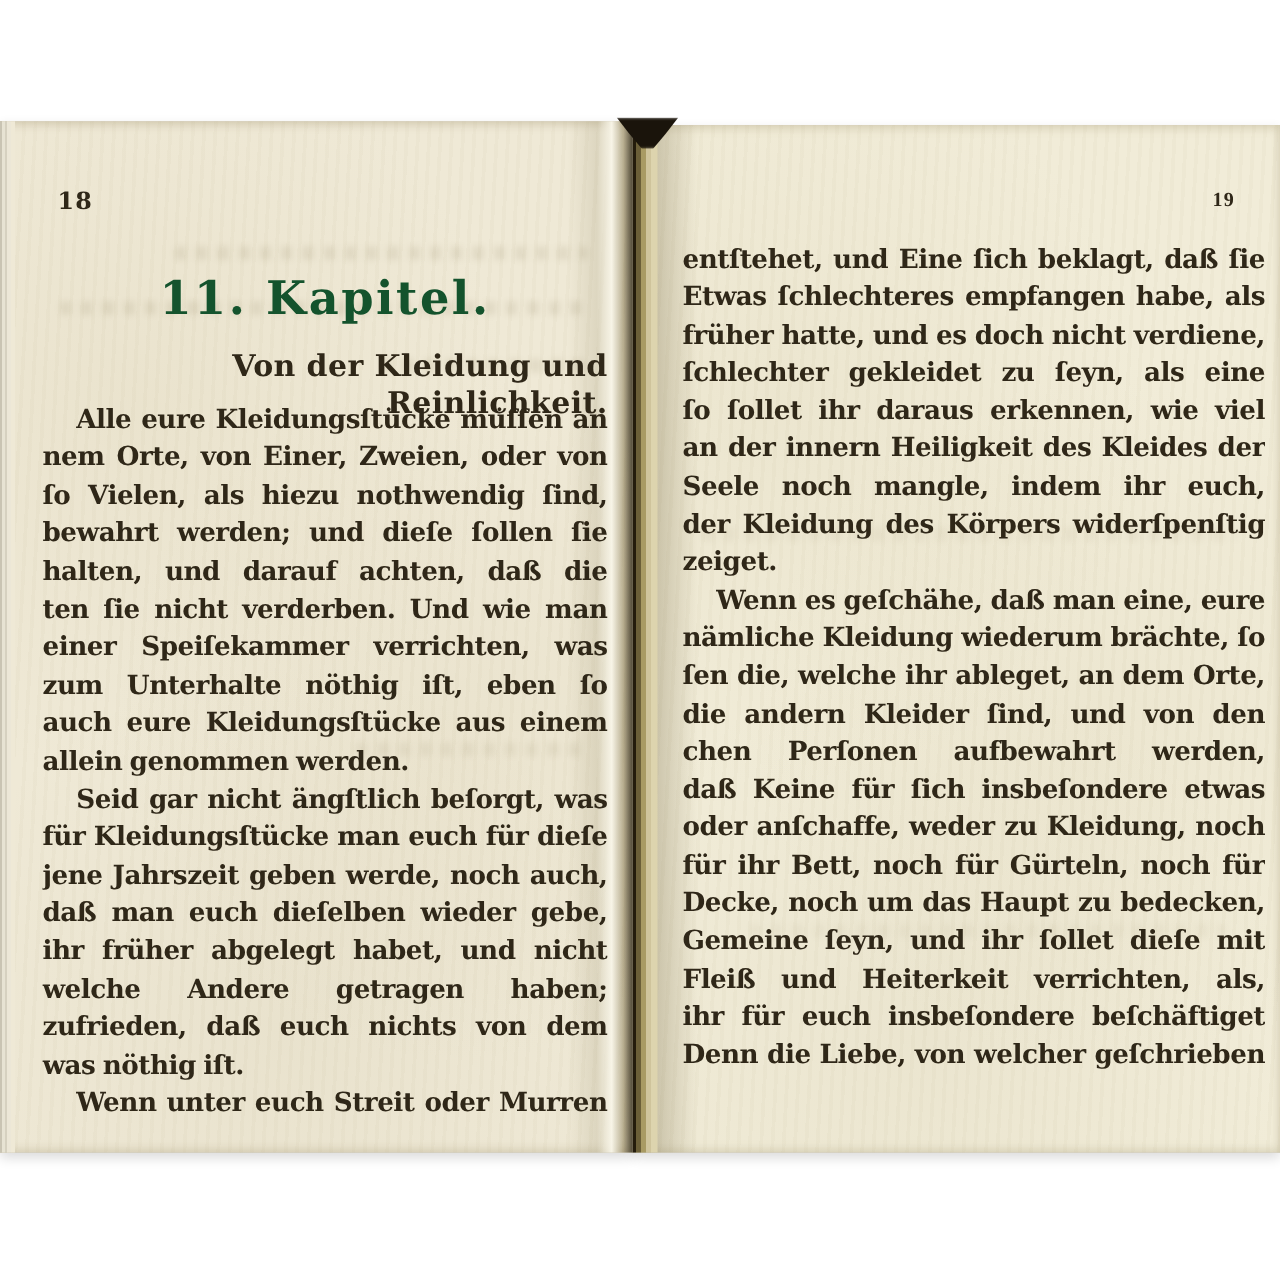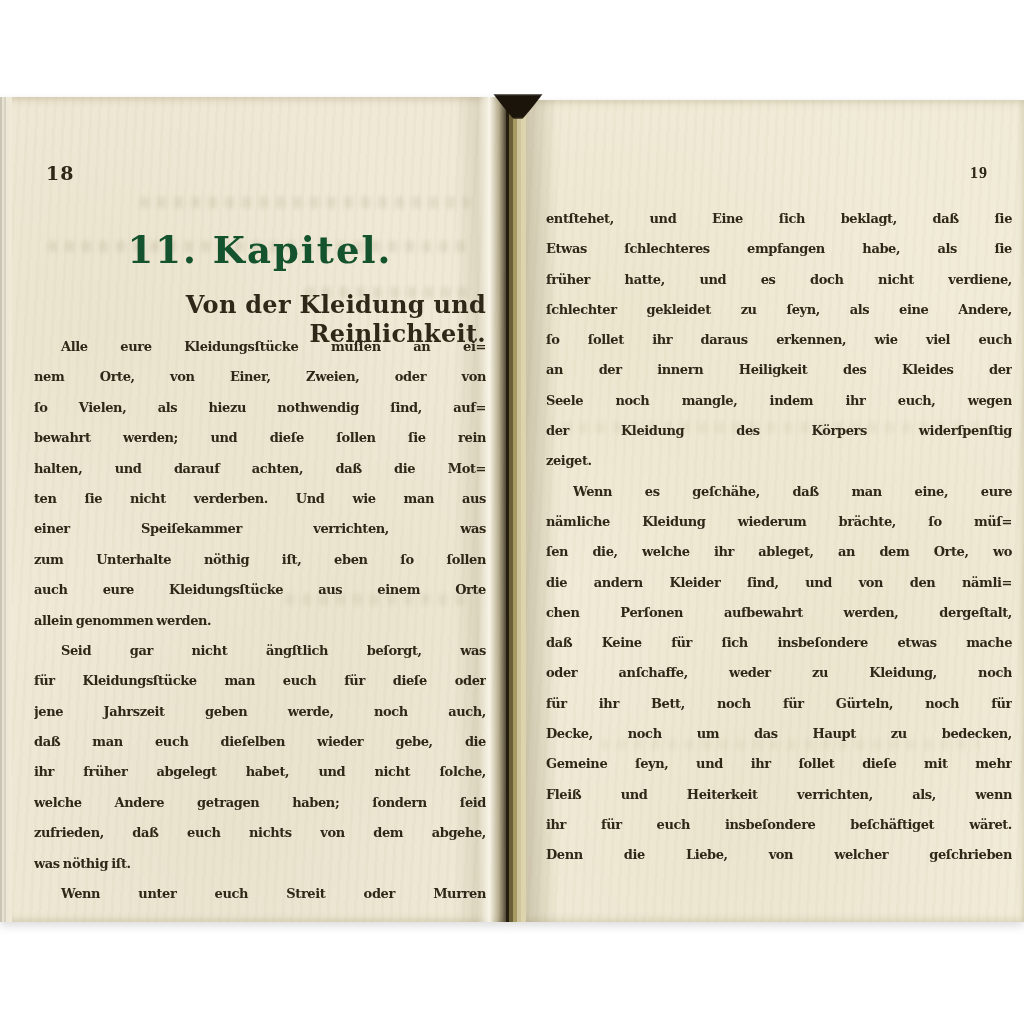--- a/index.html
+++ b/index.html
@@ -53,32 +53,32 @@
     background:linear-gradient(90deg, rgba(120,108,70,.48), rgba(120,108,70,0));
   }
   .gutter-notch{
     position:absolute;left:490px;top:-3px;width:56px;height:25px;
     background:#1a140b;
     clip-path:polygon(6% 0,94% 0,76% 52%,58% 100%,42% 100%,24% 52%);
     filter:blur(1.2px);
   }
 
   
-  .ink{color:#2f2718;font-weight:700;margin-top:12px;}
+  .ink{color:#2f2718;font-weight:700;}
   #pn-left{position:absolute;left:46px;top:53px;font-size:19px;letter-spacing:1px;}
   #pn-right{position:absolute;right:36px;top:55px;font-size:16px;letter-spacing:1px;font-family:Liberation Serif, serif;}
   #heading{
     position:absolute;left:34px;top:119px;width:452px;
     text-align:center;font-size:37px;letter-spacing:2px;color:#14532d;
   }
   #subtitle{
     position:absolute;left:34px;top:181px;width:452px;
     text-align:right;font-size:24px;letter-spacing:.3px;
   }
-  .textblock{position:absolute;font-size:13px;letter-spacing:-.4px;word-spacing:-1px;}
+  .textblock{position:absolute;font-size:21px;letter-spacing:-.4px;word-spacing:-1px;}
   #left-text{left:34px;top:223px;width:452px;}
   #right-text{left:546px;top:95px;width:466px;}
   .line{
     height:30.4px;line-height:30.4px;overflow:hidden;
     text-align:justify;text-align-last:justify;
   }
   #right-text .line{height:30.3px;line-height:30.3px;}
   .line.end{text-align-last:left;}
   .line.indent{text-indent:27px;}
 

